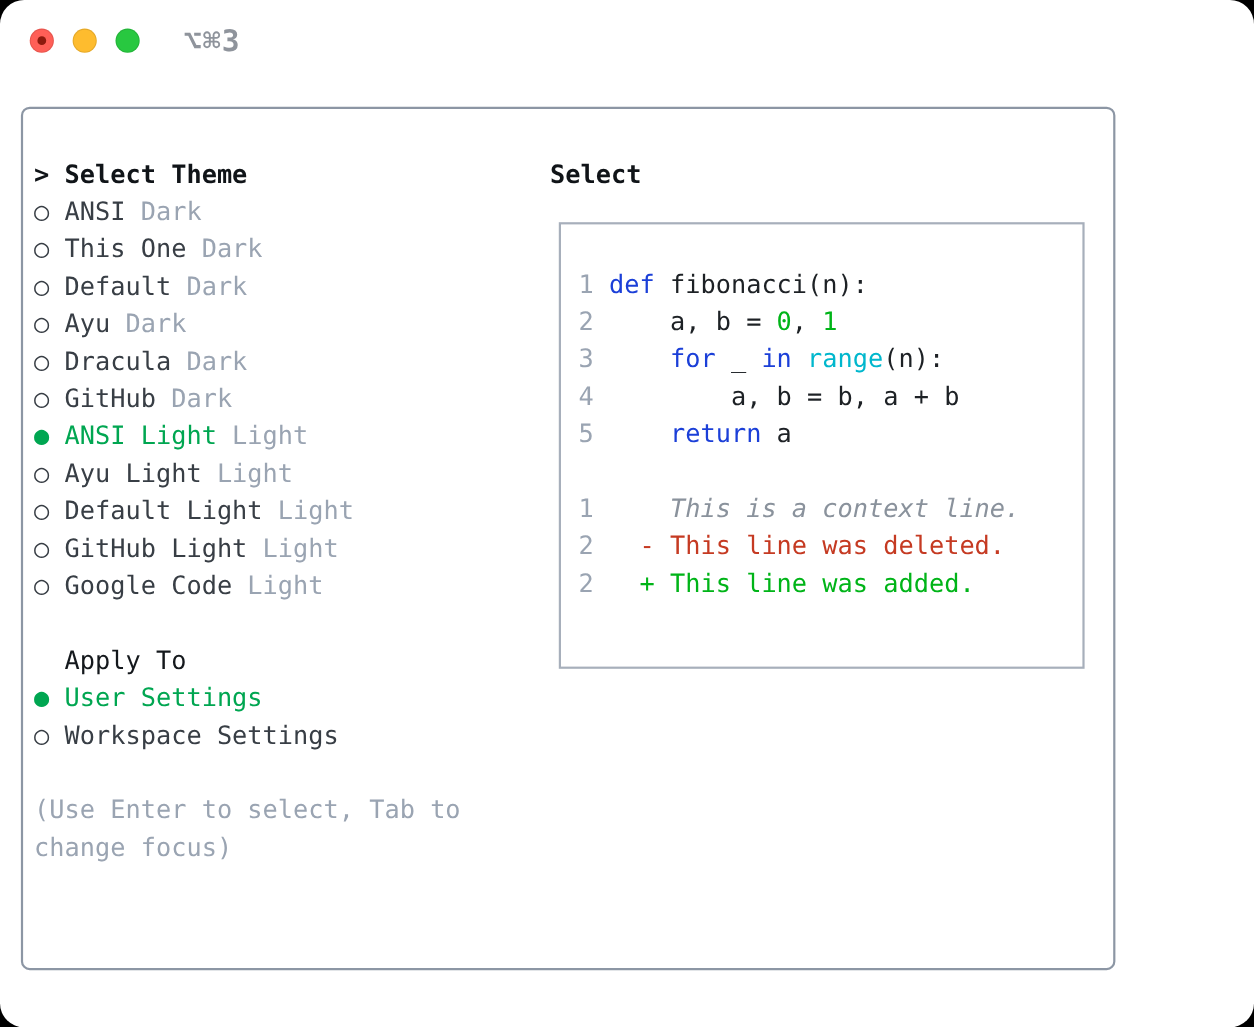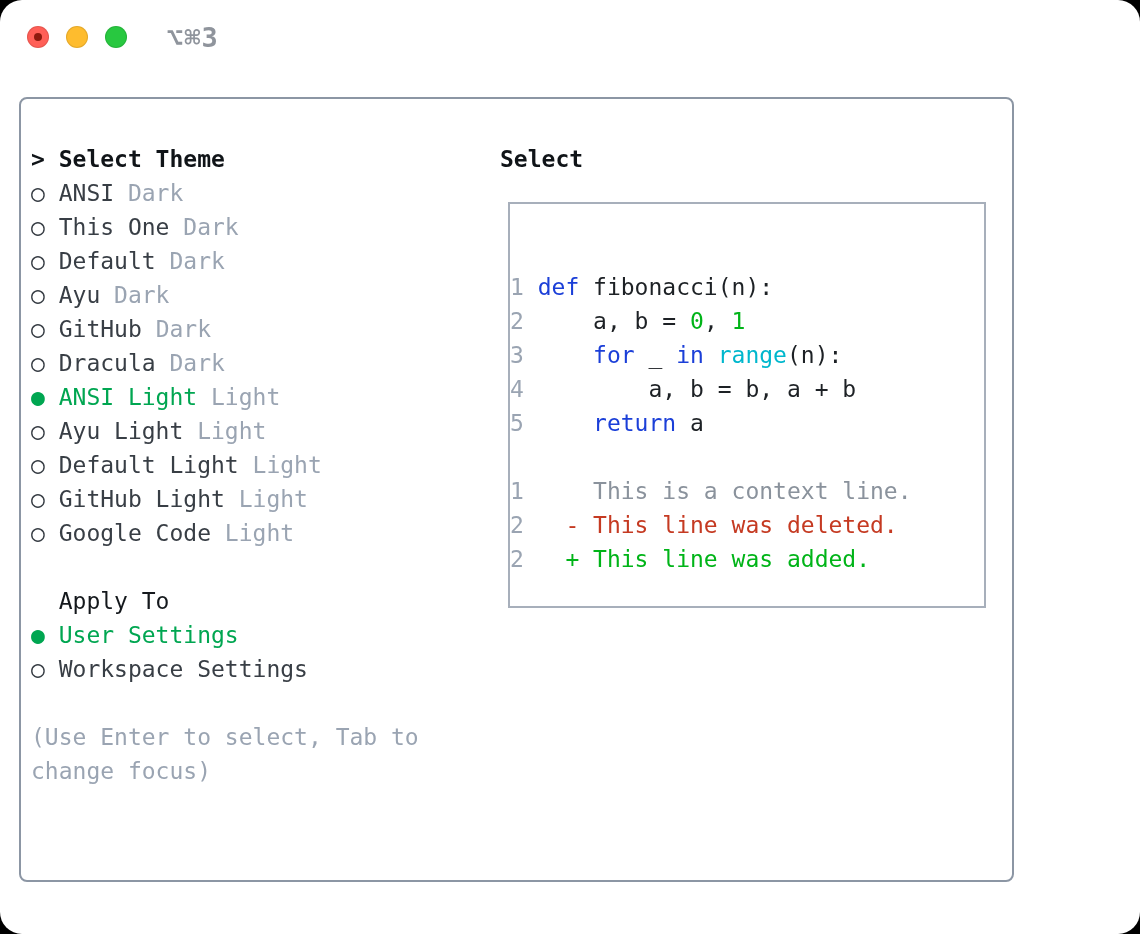--- a/index.html
+++ b/index.html
@@ -48,28 +48,28 @@
   .unselected .marker{color:var(--text,#383e45);}
   .apply-hdr{color:#14181c;}
   .help{color:var(--muted,#9aa4b2);}
   
   .right-col{position:absolute;left:479px;top:43px;}
   .preview-box{
     position:absolute;left:487px;top:103px;width:478px;height:406px;
     border:2px solid var(--preview-border,#a7afbb);
     box-sizing:border-box;background:#fff;
   }
-  .code{padding:38px 0 0 0;margin-top:28px;}
+  .code{padding:38px 0 0 16px;}
   .code-line{white-space:pre;line-height:34px;font-size:23px;min-height:34px;color:#1d2125;}
   .ln{display:inline-block;width:2ch;color:var(--muted,#9aa4b2);}
   .seg-plain{color:#1d2125;}
   .seg-kw{color:var(--code-keyword,#1b3fd8);}
   .seg-builtin{color:var(--code-builtin,#00b7cd);}
   .seg-num{color:var(--code-number,#00b418);}
-  .seg-ctx{color:var(--diff-context,#8a929c);}
+  .seg-ctx{color:var(--diff-context,#8a929c);font-style:italic;}
   .seg-del{color:var(--diff-deleted,#c53a22);}
   .seg-add{color:var(--diff-added,#00b418);}
 </style>
 </head>
 <body>
 
 <div class="window">
 
   <div class="titlebar">
     <div class="lights">
@@ -83,22 +83,22 @@
   <div class="main-box">
 
     <div class="left-col">
       <div class="row hdr"><span class="marker">&gt;</span><span>Select Theme</span></div>
 
       <div id="theme-list">
           <div class="row unselected"><span class="marker">○</span><span class="item-name">ANSI</span><span class="item-tag"> Dark</span></div>
           <div class="row unselected"><span class="marker">○</span><span class="item-name">This One</span><span class="item-tag"> Dark</span></div>
           <div class="row unselected"><span class="marker">○</span><span class="item-name">Default</span><span class="item-tag"> Dark</span></div>
           <div class="row unselected"><span class="marker">○</span><span class="item-name">Ayu</span><span class="item-tag"> Dark</span></div>
+          <div class="row unselected"><span class="marker">○</span><span class="item-name">Dracula</span><span class="item-tag"> Dark</span></div>
           <div class="row unselected"><span class="marker">○</span><span class="item-name">GitHub</span><span class="item-tag"> Dark</span></div>
-          <div class="row unselected"><span class="marker">○</span><span class="item-name">Dracula</span><span class="item-tag"> Dark</span></div>
           <div class="row selected"><span class="marker">●</span><span class="item-name">ANSI Light</span><span class="item-tag"> Light</span></div>
           <div class="row unselected"><span class="marker">○</span><span class="item-name">Ayu Light</span><span class="item-tag"> Light</span></div>
           <div class="row unselected"><span class="marker">○</span><span class="item-name">Default Light</span><span class="item-tag"> Light</span></div>
           <div class="row unselected"><span class="marker">○</span><span class="item-name">GitHub Light</span><span class="item-tag"> Light</span></div>
           <div class="row unselected"><span class="marker">○</span><span class="item-name">Google Code</span><span class="item-tag"> Light</span></div>
         </div>
 
       <div class="row"> </div>
 
       <div class="row apply-hdr"><span class="marker"></span><span>Apply To</span></div>

